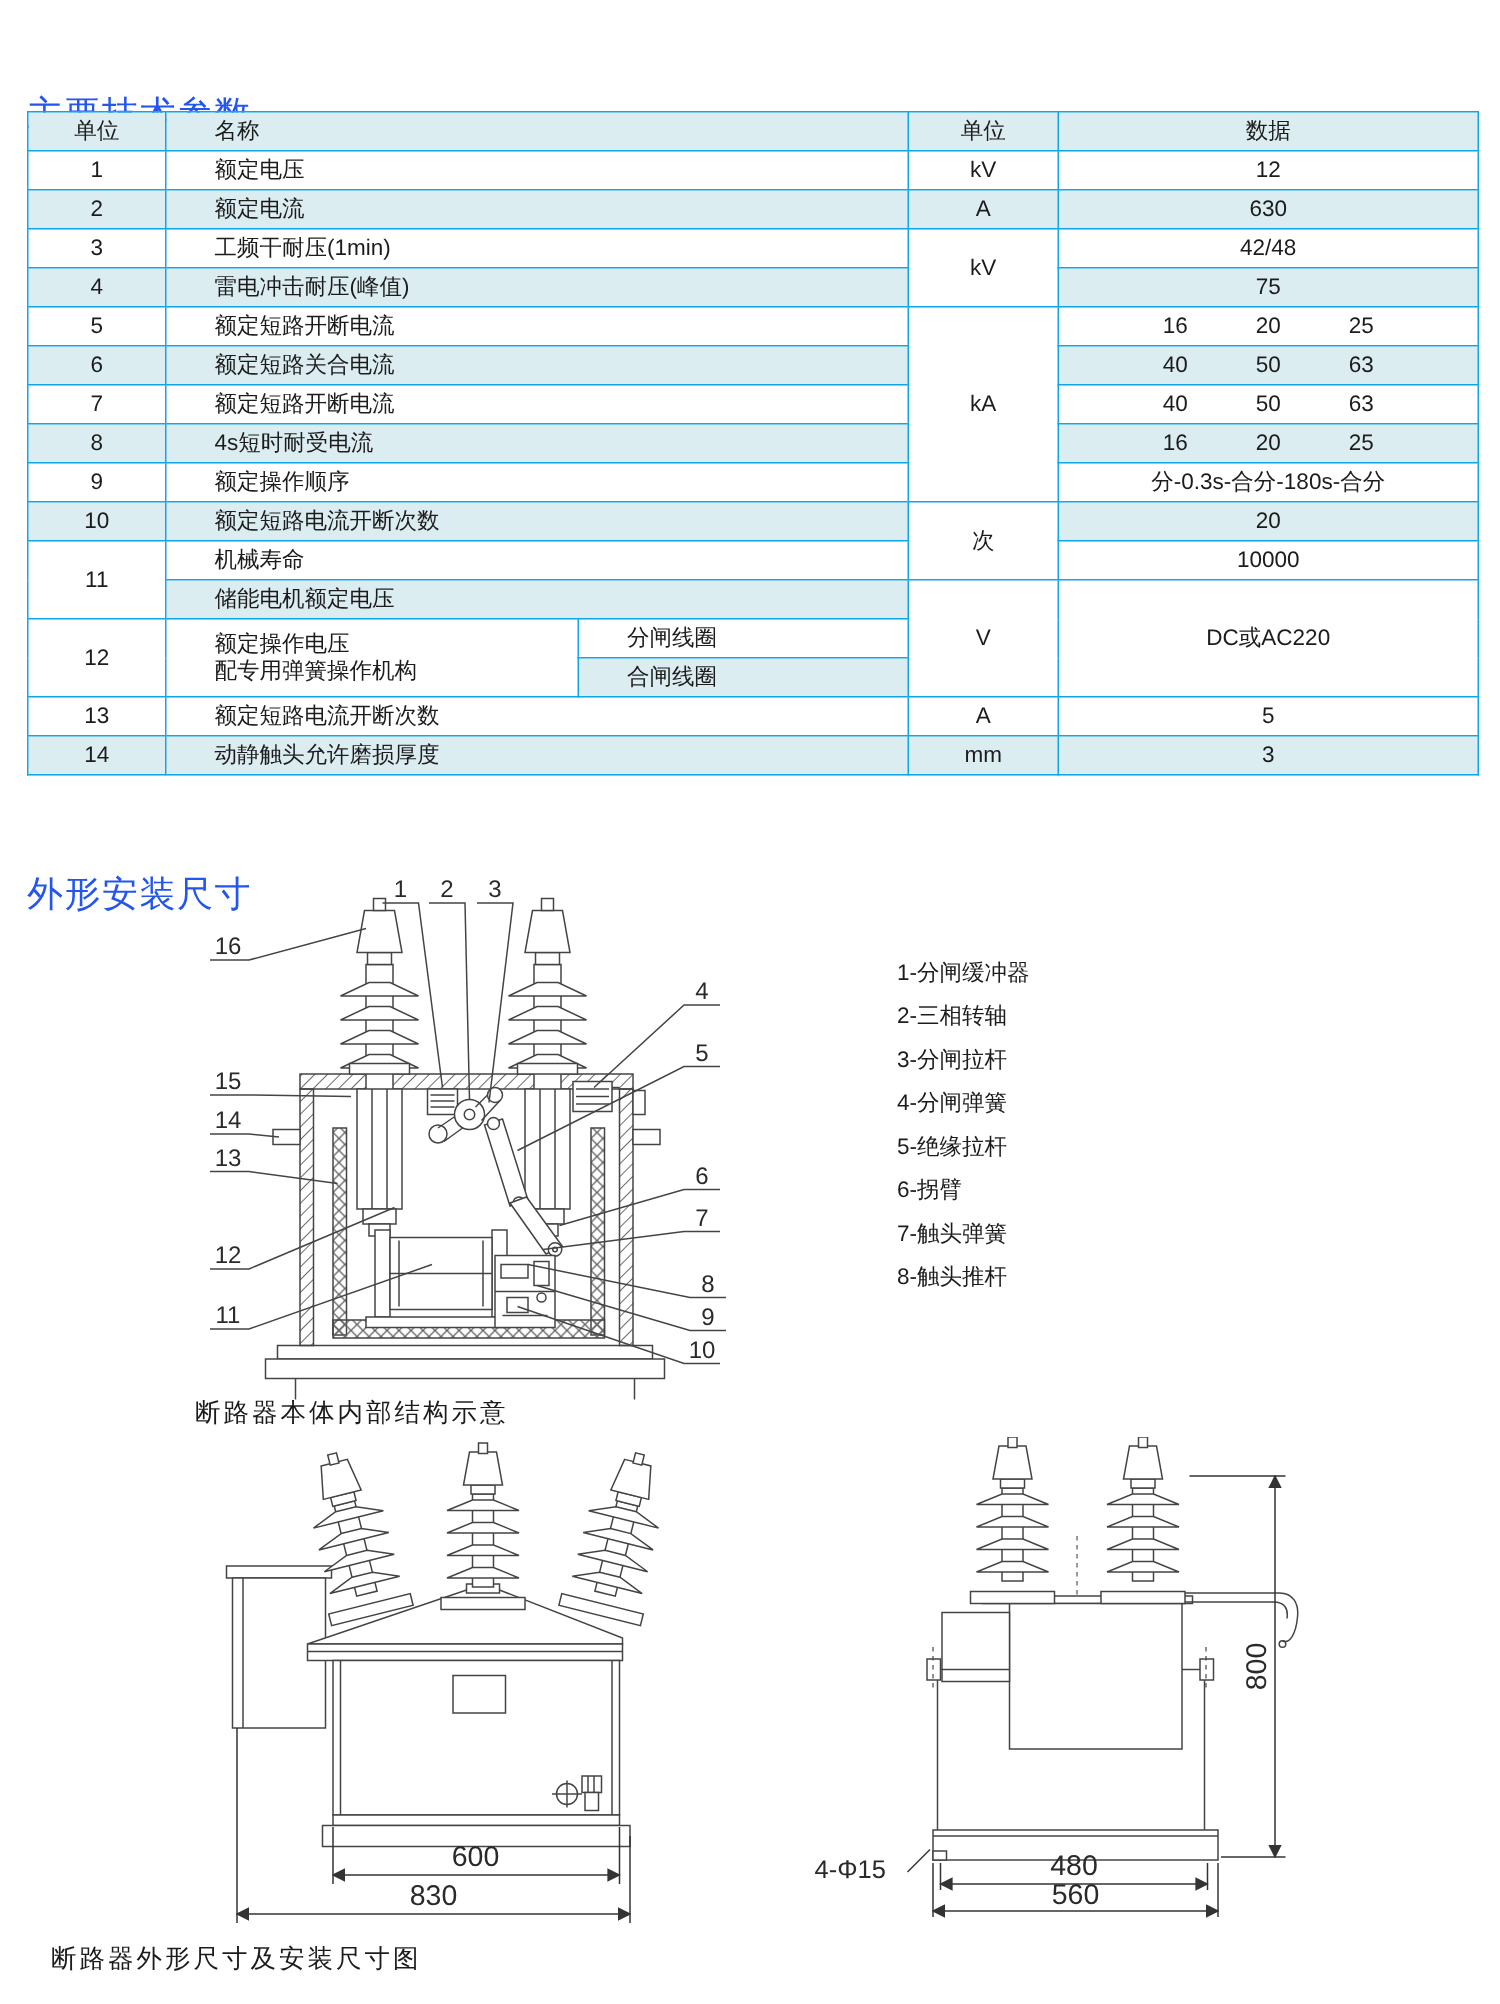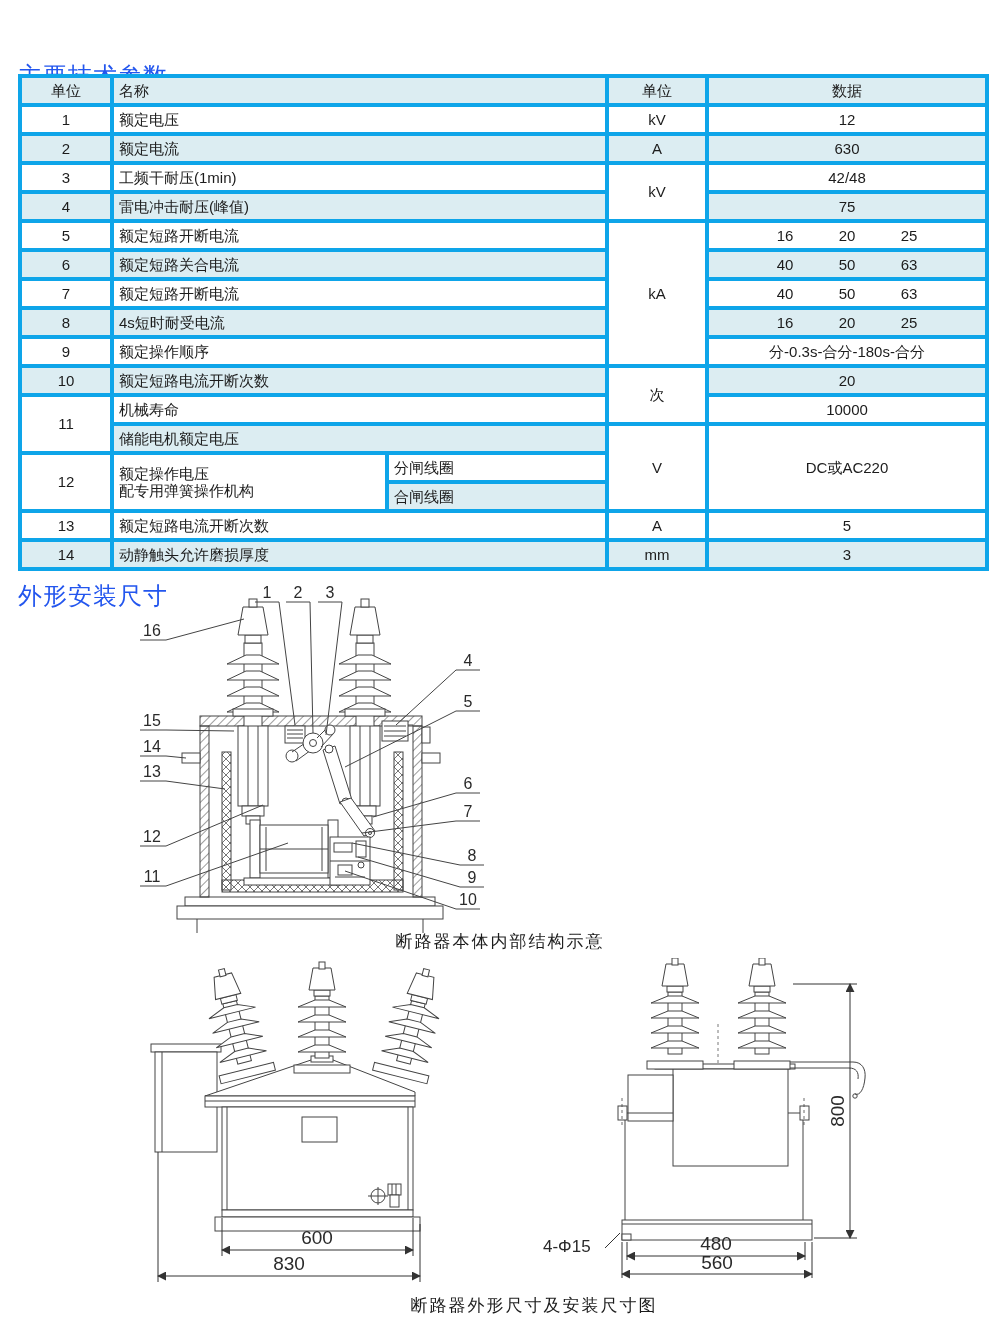--- a/index.html
+++ b/index.html
@@ -9,36 +9,36 @@
     overflow:hidden;
   }
   .abs{position:absolute;}
   .blue-title{color:#2356ee;font-size:24px;font-weight:500;letter-spacing:1px;margin-top:40px;}
   
   table.spec{
     border-collapse:collapse;table-layout:fixed;width:967px;
     font-size:15px;color:#1c1c1c;
   }
   table.spec td{
-    border:4px solid #0ea5e9;height:25px;text-align:center;
+    border:1px solid #0ea5e9;height:25px;text-align:center;
     padding:0;vertical-align:middle;background:#ffffff;line-height:1.15;
   }
   table.spec tr.stripe td{background:#dcedf2;}
   table.spec td.wbg{background:#ffffff !important;}
-  table.spec td.name{text-align:left;padding-left:5px;}
+  table.spec td.name{text-align:left;padding-left:32px;}
   table.spec td.triple{padding:0;}
   .triple-wrap{display:flex;justify-content:center;}
   .triple-wrap span{display:inline-block;width:62px;text-align:center;}
   
   .legend{display:flex;font-size:15px;line-height:29px;color:#1c1c1c;}
   .legend .col1{width:148px;}
   
   svg.dwg{display:block;}
   svg.dwg text{font-family:"Liberation Sans","DejaVu Sans",sans-serif;fill:#2a2a2a;}
-  .caption{font-size:17px;color:#1c1c1c;text-align:center;letter-spacing:2px;}
+  .caption{font-size:17px;color:#1c1c1c;letter-spacing:2px;}
 </style>
 </head>
 <body>
 
 <svg width="0" height="0" style="position:absolute" aria-hidden="true">
   <defs>
     <pattern id="hatch" patternUnits="userSpaceOnUse" width="6" height="6" patternTransform="rotate(45)">
       <line x1="0" y1="0" x2="0" y2="6" stroke="#666" stroke-width="1.3"></line>
     </pattern>
     <pattern id="xhatch" patternUnits="userSpaceOnUse" width="8" height="8">
@@ -326,20 +326,30 @@
     <text x="22" y="307">11</text>
     <text x="22" y="267">12</text>
     <text x="22" y="202">13</text>
     <text x="22" y="177">14</text>
     <text x="22" y="151">15</text>
     <text x="22" y="61">16</text>
   </g>
 </svg>
 
 <div class="legend abs" style="left:598px;top:634px;">
+  <div class="col1">
+    <div>1-分闸缓冲器</div>
+    <div>2-三相转轴</div>
+    <div>3-分闸拉杆</div>
+    <div>4-分闸弹簧</div>
+    <div>5-绝缘拉杆</div>
+    <div>6-拐臂</div>
+    <div>7-触头弹簧</div>
+    <div>8-触头推杆</div>
+  </div>
 </div>
 
 <div class="caption abs" style="left:130px;top:930px;width:740px;">断路器本体内部结构示意</div>
 
 <svg class="dwg abs" style="left:115px;top:960px;" width="370" height="330" viewBox="0 0 370 330">
   <line x1="207" y1="6" x2="207" y2="258" stroke="#555" stroke-width="0.8" stroke-dasharray="3,3"></line>
   <g stroke="#444" fill="#fff">
     <rect x="36" y="84" width="70" height="8"></rect>
     <rect x="40" y="92" width="62" height="100"></rect>
     <line x1="47" y1="92" x2="47" y2="192"></line>

